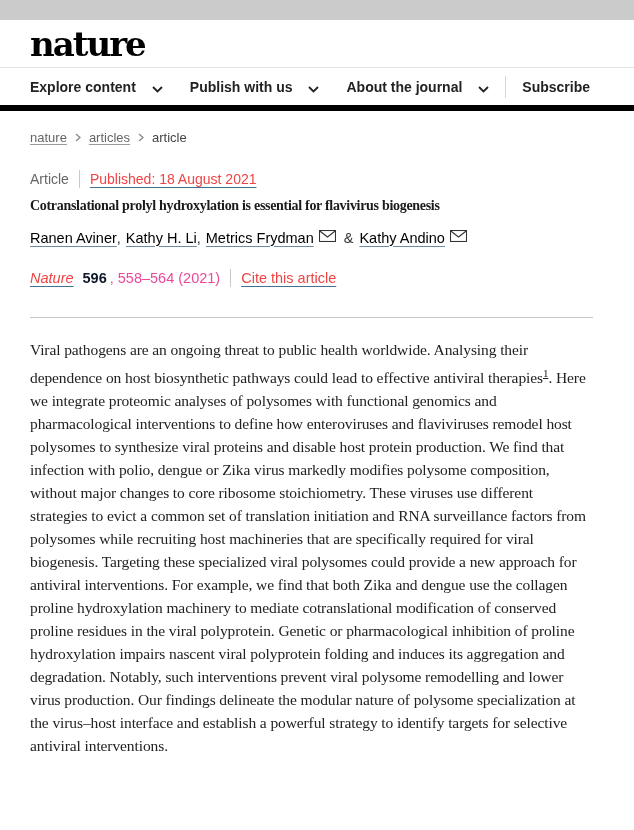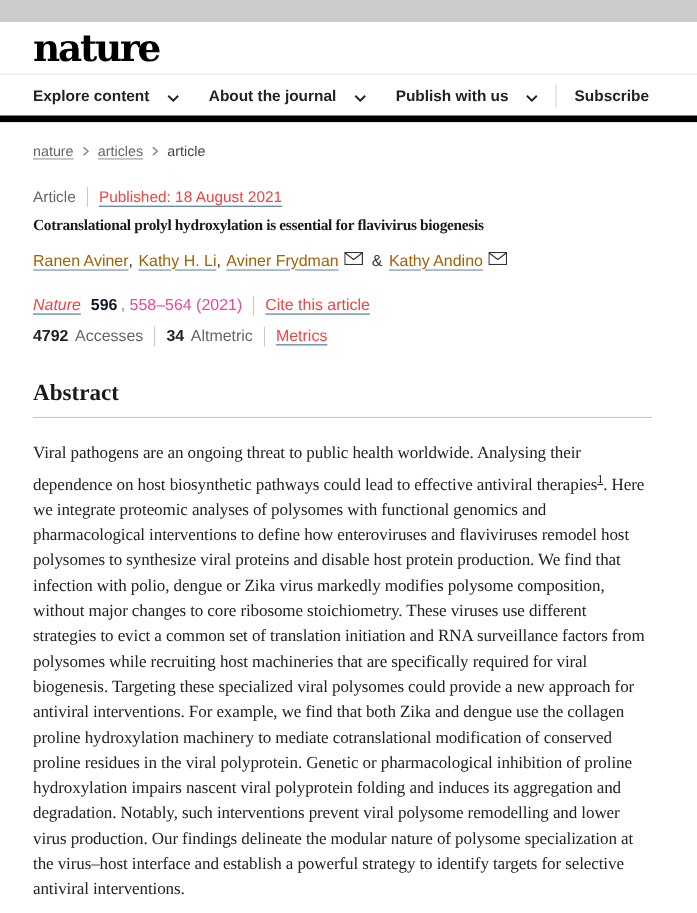--- a/index.html
+++ b/index.html
@@ -43,21 +43,21 @@
   a.dark-link { color: #ef4444; text-decoration: underline; text-decoration-color: #46718e; text-underline-offset: 2.5px; }
 
   h1.title {
     margin-top: 9px;
     font-family: "Liberation Serif", serif;
     font-weight: 700; font-size: 14px; line-height: 1.25;
     letter-spacing: -0.3px; color: #1a1a1a; max-width: 574px;
   }
 
   .authors { margin-top: 15px; font-size: 14.5px; color: #333; display: flex; align-items: center; flex-wrap: wrap; }
-  .authors a { color: #a16207; text-decoration: underline; text-decoration-color: #6c8ba0; text-underline-offset: 2.5px; }
+  .authors a { color: #000000; text-decoration: underline; text-decoration-color: #6c8ba0; text-underline-offset: 2.5px; }
   .authors .sep { margin-right: 5px; }
   .authors .amp { margin: 0 6px; }
   .email-icon { margin: -2px 2px 0 5px; display: inline-block; vertical-align: middle; }
 
   .citation-row { margin-top: 23px; font-size: 14.5px; display: flex; align-items: center; color: #444; }
   .journal-link { font-style: italic; font-weight: 400; }
   .cite-vol { font-weight: 700; color: #0f172a; margin-left: 9px; }
   .cite-pages { margin-left: 3px; color: #ec4899; }
 
   .metrics-row { margin-top: 10px; font-size: 14.5px; display: flex; align-items: center; color: #666; }
@@ -87,27 +87,27 @@
     <a href="#" class="logo">nature</a>
   </div>
   <nav class="main-nav">
     <a href="#" class="nav-item">
       <span>Explore content</span>
       <span class="chev"><svg width="11" height="7" viewBox="0 0 11 7">
             <path d="M1 1 L5.5 5.5 L10 1" stroke="#222" stroke-width="1.8" fill="none"></path>
           </svg></span>
     </a>
     <a href="#" class="nav-item">
-      <span>About the journal</span>
+      <span>Publish with us</span>
       <span class="chev"><svg width="11" height="7" viewBox="0 0 11 7">
             <path d="M1 1 L5.5 5.5 L10 1" stroke="#222" stroke-width="1.8" fill="none"></path>
           </svg></span>
     </a>
     <a href="#" class="nav-item">
-      <span>Publish with us</span>
+      <span>About the journal</span>
       <span class="chev"><svg width="11" height="7" viewBox="0 0 11 7">
             <path d="M1 1 L5.5 5.5 L10 1" stroke="#222" stroke-width="1.8" fill="none"></path>
           </svg></span>
     </a>
     <span class="nav-divider"></span>
     <a href="#" class="nav-item">Subscribe</a>
   </nav>
 </header>
 
 <div class="black-bar"></div>
@@ -132,50 +132,40 @@
     <a href="#" class="dark-link">Published: 18 August 2021</a>
   </div>
 
   <h1 class="title">Cotranslational prolyl hydroxylation is essential for flavivirus biogenesis</h1>
 
   <div class="authors">
     <a href="#">Ranen Aviner</a>
       <span class="sep">,</span>
     <a href="#">Kathy H. Li</a>
       <span class="sep">,</span>
-    <a href="#">Aviner Frydman</a>
+    <a href="#">Metrics Frydman</a>
     <a href="#" class="email-icon"><svg width="17" height="12" viewBox="0 0 17 12">
           <rect x="0.5" y="0.5" width="16" height="11" fill="none" stroke="#333" stroke-width="1.1"></rect>
           <path d="M0.5 0.8 L8.5 7 L16.5 0.8" fill="none" stroke="#333" stroke-width="1.1"></path>
         </svg></a>
     <span class="amp">&amp;</span>
     <a href="#">Kathy Andino</a>
     <a href="#" class="email-icon"><svg width="17" height="12" viewBox="0 0 17 12">
           <rect x="0.5" y="0.5" width="16" height="11" fill="none" stroke="#333" stroke-width="1.1"></rect>
           <path d="M0.5 0.8 L8.5 7 L16.5 0.8" fill="none" stroke="#333" stroke-width="1.1"></path>
         </svg></a>
   </div>
 
   <div class="citation-row">
     <a href="#" class="dark-link journal-link">Nature</a>
     <span class="cite-vol">596</span>
     <span class="cite-pages">, 558–564 (2021)</span>
     <span class="vdiv"></span>
     <a href="#" class="dark-link">Cite this article</a>
   </div>
 
-  <div class="metrics-row">
-    <span class="metric-val">4792</span>
-    <span>Accesses</span>
-    <span class="vdiv"></span>
-    <span class="metric-val">34</span>
-    <span>Altmetric</span>
-    <span class="vdiv"></span>
-    <a href="#" class="dark-link">Metrics</a>
-  </div>
 
   <section class="abstract">
-    <h2 class="abs-heading">Abstract</h2>
     <hr class="abs-rule">
     <p class="abs-body"><span>Viral pathogens are an ongoing threat to public health worldwide. Analysing their dependence on host biosynthetic pathways could lead to effective antiviral therapies</span><sup><a href="#">1</a></sup><span>. Here we integrate proteomic analyses of polysomes with functional genomics and pharmacological interventions to define how enteroviruses and flaviviruses remodel host polysomes to synthesize viral proteins and disable host protein production. We find that infection with polio, dengue or Zika virus markedly modifies polysome composition, without major changes to core ribosome stoichiometry. These viruses use different strategies to evict a common set of translation initiation and RNA surveillance factors from polysomes while recruiting host machineries that are specifically required for viral biogenesis. Targeting these specialized viral polysomes could provide a new approach for antiviral interventions. For example, we find that both Zika and dengue use the collagen proline hydroxylation machinery to mediate cotranslational modification of conserved proline residues in the viral polyprotein. Genetic or pharmacological inhibition of proline hydroxylation impairs nascent viral polyprotein folding and induces its aggregation and degradation. Notably, such interventions prevent viral polysome remodelling and lower virus production. Our findings delineate the modular nature of polysome specialization at the virus–host interface and establish a powerful strategy to identify targets for selective antiviral interventions.</span></p>
   </section>
 
 </main>
 
 </body></html>

